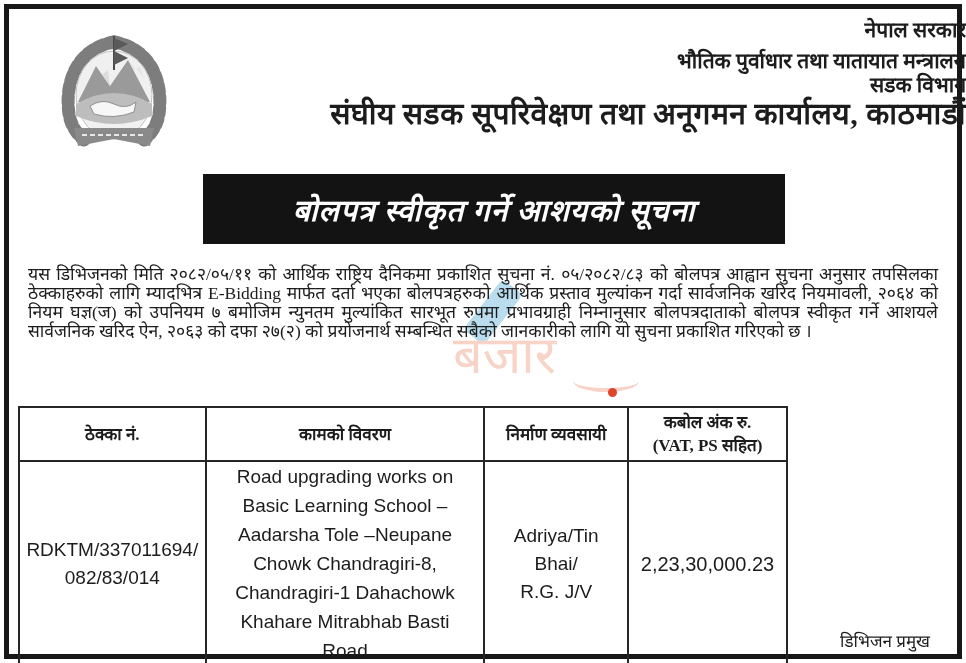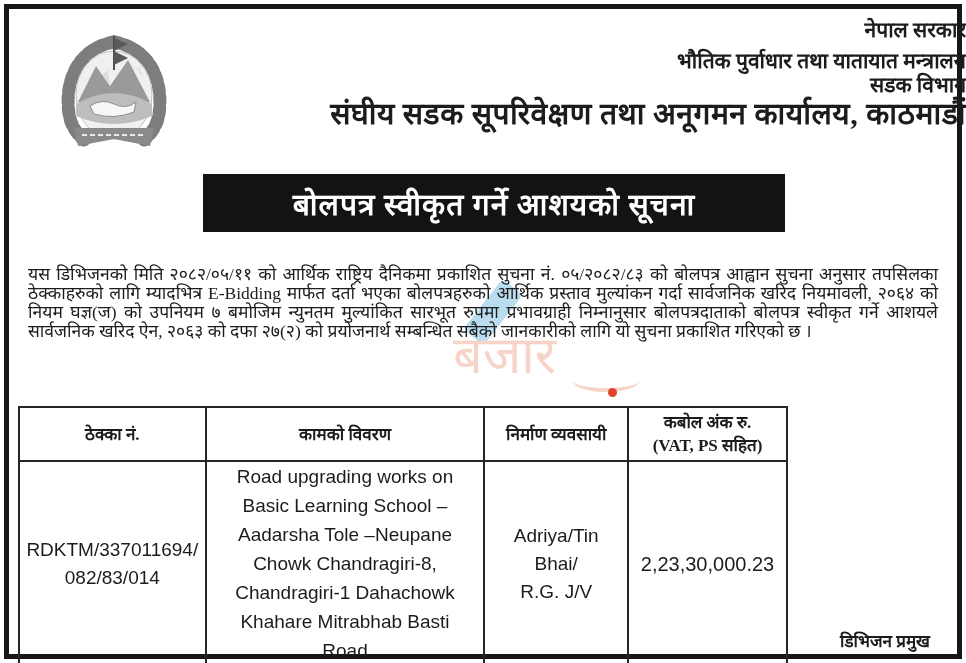--- a/index.html
+++ b/index.html
@@ -26,23 +26,23 @@
   }
   .lh-line { margin: 0 auto; }
   .lh-1 { font-size: 21px; margin-bottom: 7px; }
   .lh-2 { font-size: 21px; margin-bottom: 0; }
   .lh-3 { font-size: 21px; }
   .lh-4 { font-size: 30px; letter-spacing: 0.5px; }
   .lh-5 { font-size: 18px; }
 
   
   .banner {
-    position: absolute; left: 203px; top: 174px; width: 582px; height: 58px;
+    position: absolute; left: 203px; top: 174px; width: 582px; height: 70px;
     background: #131313;
-    display: flex; align-items: center; justify-content: center;
+    display: flex; align-items: center; justify-content: center; font-style: italic;
   }
   .banner span {
     color: #ffffff; font-size: 30px; font-weight: 700; letter-spacing: 1px;
   }
   .pub-date {
     position: absolute; left: 203px; top: 241px; width: 582px;
     text-align: center; font-size: 17px;
   }
 
   
@@ -88,21 +88,21 @@
   .notice-table td {
     font-family: "Liberation Sans", "DejaVu Sans", sans-serif;
     font-size: 19px; line-height: 28px; white-space: pre-line;
   }
   td.cell-desc { line-height: 29px; padding: 0 10px; }
   td.cell-amount { font-size: 20px; margin-top: 39px; }
 
   
   .signature {
     position: absolute; right: 36px; top: 629px;
-    font-size: 17px; font-weight: 700;
+    font-size: 17px; font-weight: 400;
   }
 </style>
 </head>
 <body>
 
 <div class="page">
   <div class="frame"></div>
 
   <div class="emblem">
     <svg width="125" height="128" viewBox="0 0 125 128">

